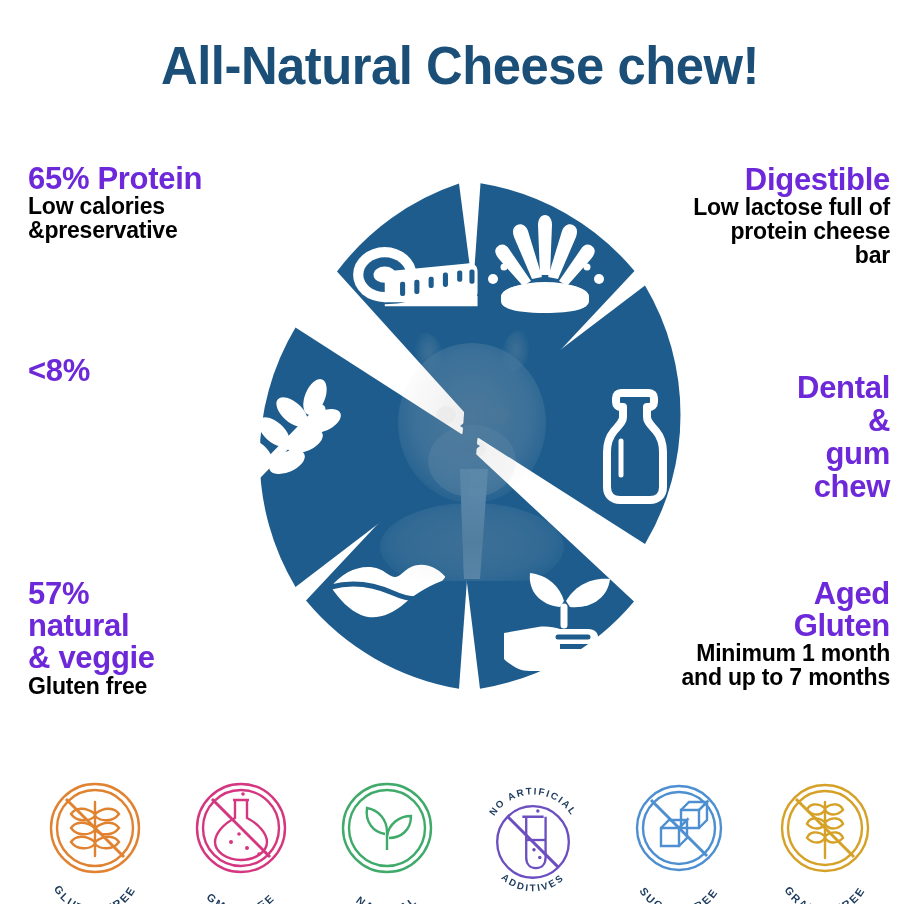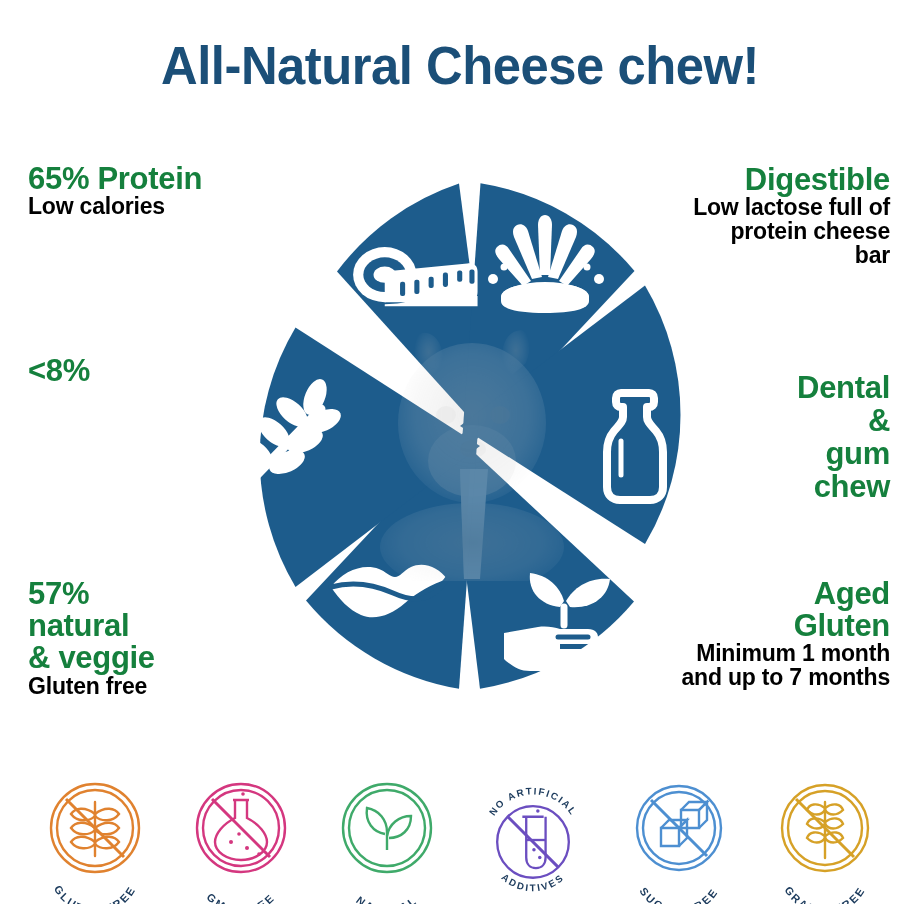--- a/index.html
+++ b/index.html
@@ -53,21 +53,21 @@
   }
 
   
   .label {
     position: absolute;
     line-height: 1.04;
   }
   .label .head {
     font-size: 31px;
     font-weight: bold;
-    color: #15803d;
+    color: #6d28d9;
     letter-spacing: -0.3px;
   }
   .label .sub {
     font-size: 23px;
     font-weight: bold;
     color: #000000;
     letter-spacing: -0.2px;
     margin-top: 0;
   }
   .label.left  { text-align: left; }
@@ -223,20 +223,21 @@
         <path d="M56 88 L86 88" fill="none" stroke="#1d5c8c" stroke-width="5" stroke-linecap="round"></path>
       </g>
     </g>
   </svg>
 </div>
 
 <div class="label left" id="lbl-protein">
   <div class="head">65% Protein</div>
   <div class="sub">
     <div>Low calories</div>
+    <div>&amp;preservative</div>
   </div>
 </div>
 
 <div class="label left" id="lbl-moisture">
   <div class="head">&lt;8%</div>
 </div>
 
 <div class="label left" id="lbl-natural">
   <div class="head">57%</div>
   <div class="head">natural</div>

